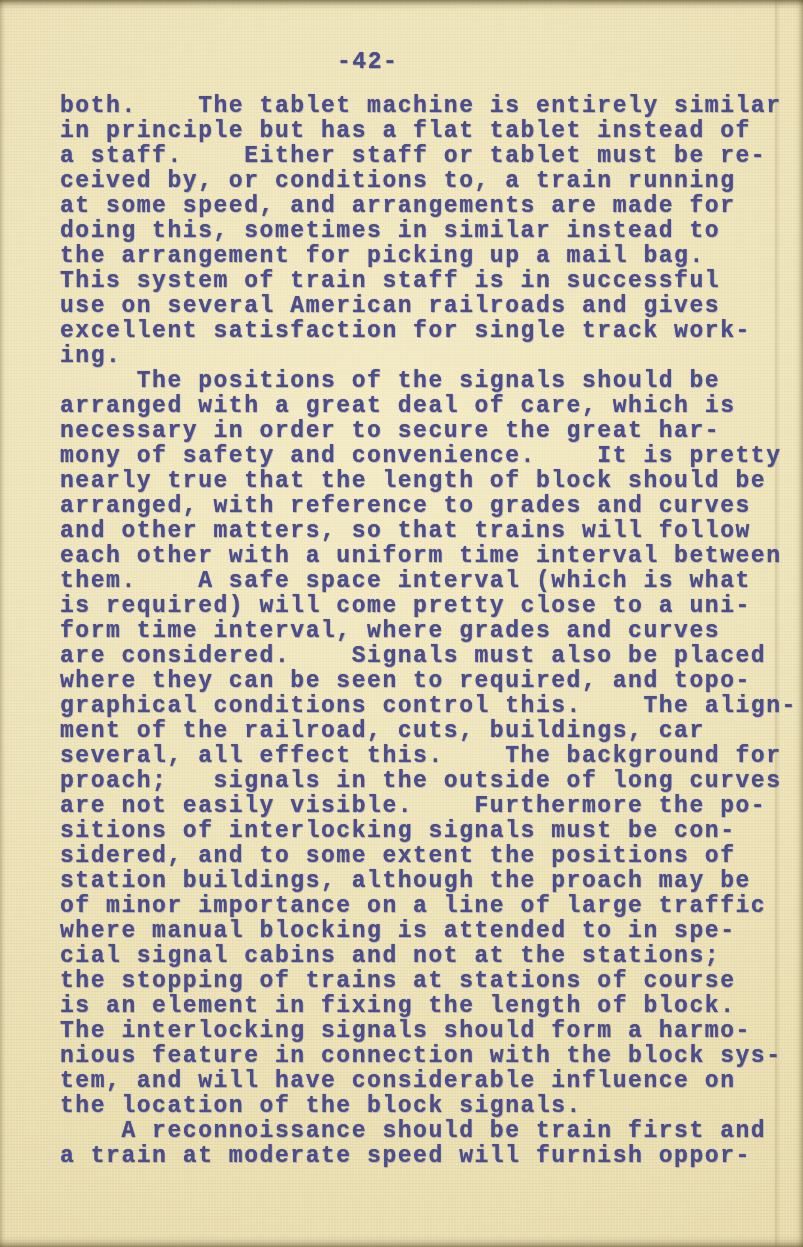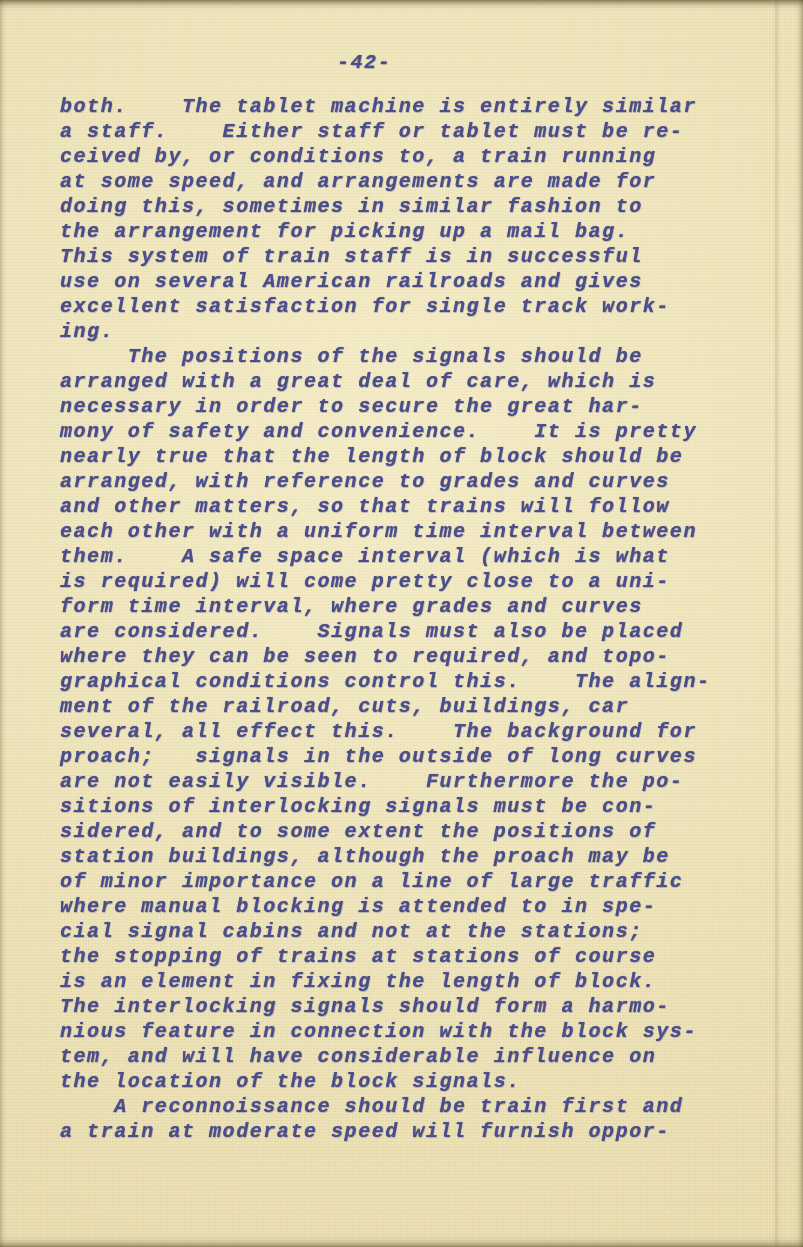--- a/index.html
+++ b/index.html
@@ -34,28 +34,27 @@
     right: 26px;
     width: 2px;
     height: 100%;
     background: rgba(125, 105, 58, 0.16);
     box-shadow: 1px 0 3px rgba(125, 105, 58, 0.20);
   }
 
   .typed {
     font-family: "Liberation Mono", "DejaVu Sans Mono", monospace;
     font-weight: bold;
-    font-size: 20px;
+    font-size: 23px;
     letter-spacing: 1.55px;
     color: #4b4e8a;
     text-shadow:
       0 0 1px rgba(72, 75, 135, 0.75),
       0.6px 0.6px 0 rgba(72, 75, 135, 0.25);
     white-space: pre;
-    font-style: italic;
   }
 
   .page-number {
     position: absolute;
     left: 337px;
     top: 50px;
     line-height: 25px;
   }
 
   .body-text {
@@ -72,24 +71,25 @@
 </head>
 <body>
 
 <div class="scan">
   <div class="crease"></div>
 
   <div class="typed page-number">-42-</div>
 
   <div class="body-text">
     <div class="typed line">both.    The tablet machine is entirely similar</div>
+    <div class="typed line">in principle but has a flat tablet instead of</div>
     <div class="typed line">a staff.    Either staff or tablet must be re-</div>
     <div class="typed line">ceived by, or conditions to, a train running</div>
     <div class="typed line">at some speed, and arrangements are made for</div>
-    <div class="typed line">doing this, sometimes in similar fashion to</div>
+    <div class="typed line">doing this, sometimes in similar instead to</div>
     <div class="typed line">the arrangement for picking up a mail bag.</div>
     <div class="typed line">This system of train staff is in successful</div>
     <div class="typed line">use on several American railroads and gives</div>
     <div class="typed line">excellent satisfaction for single track work-</div>
     <div class="typed line">ing.</div>
     <div class="typed line">     The positions of the signals should be</div>
     <div class="typed line">arranged with a great deal of care, which is</div>
     <div class="typed line">necessary in order to secure the great har-</div>
     <div class="typed line">mony of safety and convenience.    It is pretty</div>
     <div class="typed line">nearly true that the length of block should be</div>

